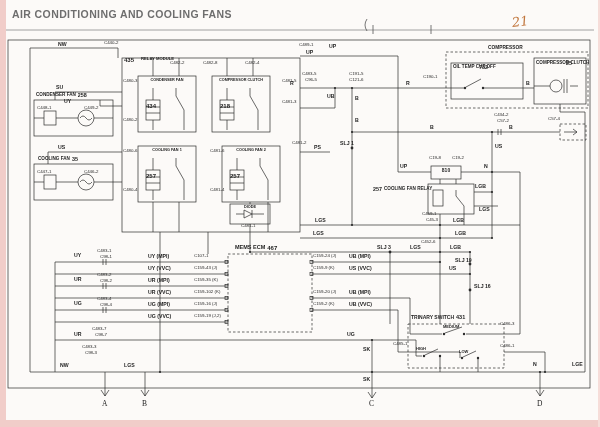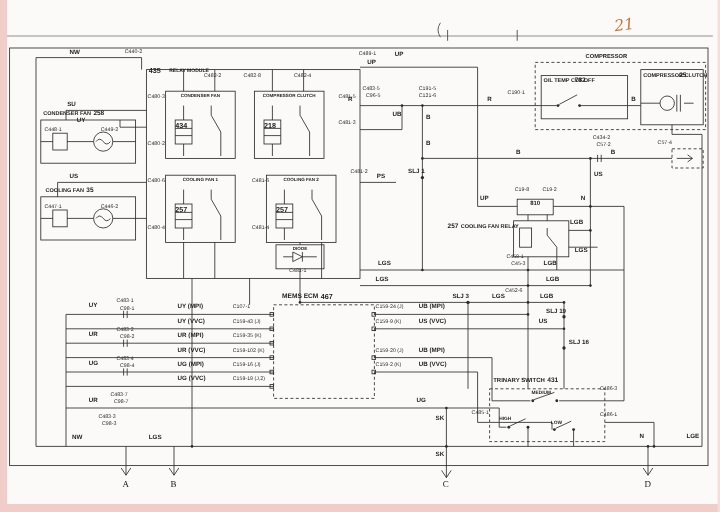--- a/index.html
+++ b/index.html
@@ -26,20 +26,21 @@
   .comp{font-size:4.8px;font-weight:bold}
 </style>
 </head>
 <body>
 
 <div class="page">
   <div class="edge l"></div>
   <div class="edge b"></div>
   <div class="edge r"></div>
 
+  <div class="title">AIR CONDITIONING AND COOLING FANS</div>
   <div class="pagenum">21</div>
 
   <svg class="wires" width="600" height="427" viewBox="0 0 600 427">
     <defs>
       <g id="relaySym" stroke="#2b2b2b" stroke-width="0.7" fill="none">
         <rect x="8" y="24" width="14" height="20"></rect>
         <line x1="8" y1="31" x2="22" y2="31"></line>
         <line x1="8" y1="37" x2="22" y2="37"></line>
         <line x1="15" y1="12" x2="15" y2="24"></line>
         <line x1="15" y1="44" x2="15" y2="54"></line>

